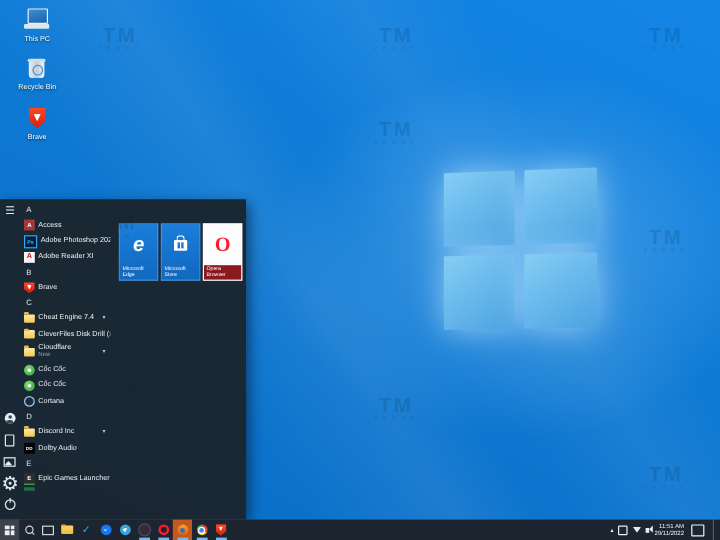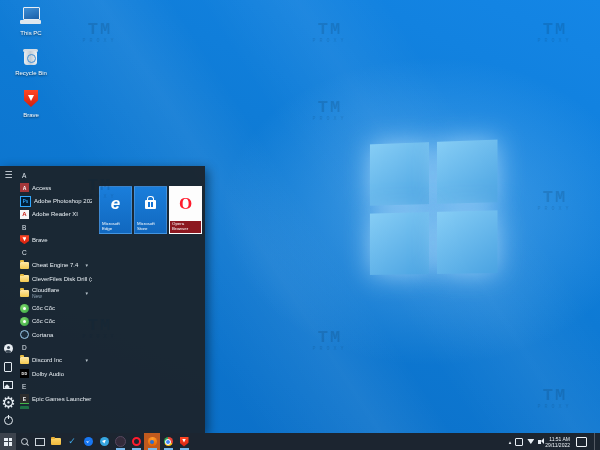--- a/index.html
+++ b/index.html
@@ -13,21 +13,21 @@
       linear-gradient(57deg, transparent 30%, rgba(255,255,255,.07) 44%, transparent 52%),
       linear-gradient(57deg, transparent 55%, rgba(255,255,255,.06) 66%, transparent 76%),
       linear-gradient(205deg,#1486e6 0%,#0e7ad4 45%,#0a6cc4 100%);}
   .win-logo{position:absolute;left:369px;top:142px;width:128px;height:132px;
     display:grid;grid-template-columns:1fr 1fr;grid-template-rows:1fr 1fr;gap:8px;
     transform:perspective(500px) rotateY(-5deg) skewY(-1.5deg);}
   .win-logo .pane{background:linear-gradient(145deg,#86cdf5 0%,#4aa3e2 100%);
     box-shadow:0 0 26px rgba(190,230,255,.65);}
 
   
-  .wm-layer{position:absolute;inset:0;z-index:9;pointer-events:none;font-family:Liberation Mono, monospace;}
+  .wm-layer{position:absolute;inset:0;z-index:9;pointer-events:none;}
   .wm{position:absolute;width:90px;text-align:center;color:rgba(5,35,65,.16);}
   .wm .big{display:block;font-size:17px;font-weight:bold;letter-spacing:2px;line-height:16px;}
   .wm .small{display:block;font-size:5px;letter-spacing:4px;}
   .wm:nth-child(1){left:55px;top:22px}.wm:nth-child(2){left:285px;top:22px}.wm:nth-child(3){left:510px;top:22px}
   .wm:nth-child(4){left:55px;top:178px}.wm:nth-child(5){left:285px;top:100px}.wm:nth-child(6){left:510px;top:190px}
   .wm:nth-child(7){left:55px;top:318px}.wm:nth-child(8){left:285px;top:330px}.wm:nth-child(9){left:510px;top:388px}
 
   
   .desk-icon{position:absolute;left:4px;width:54px;text-align:center;color:#fff;font-size:6px;
     text-shadow:0 1px 2px rgba(0,0,0,.65);z-index:2;cursor:default;}

